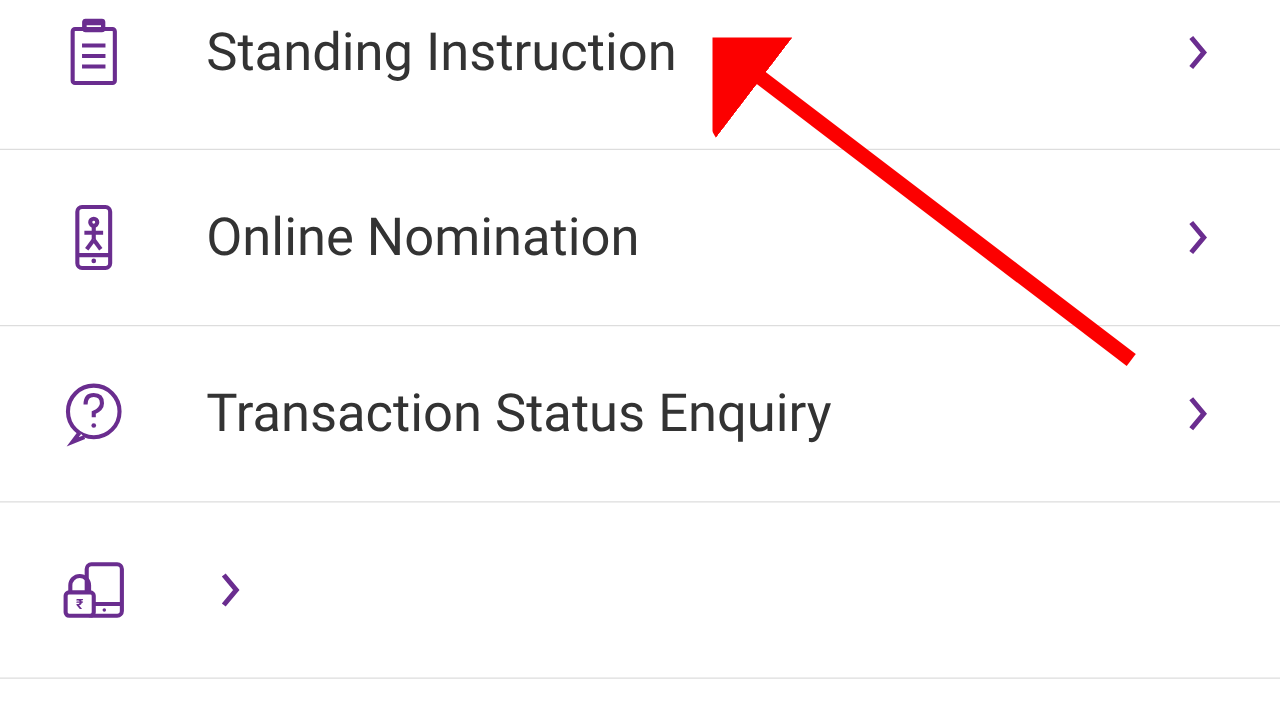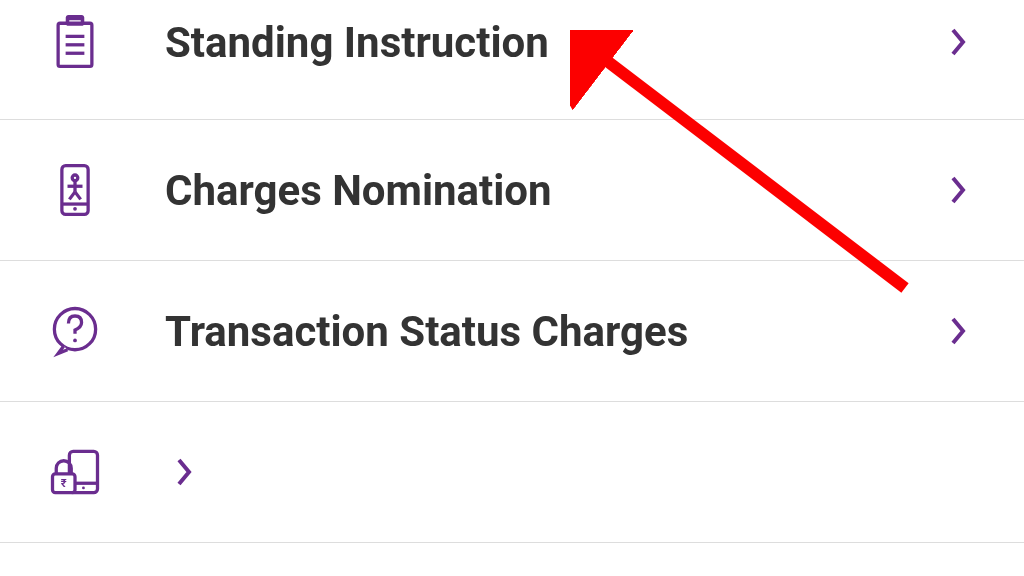--- a/index.html
+++ b/index.html
@@ -38,21 +38,21 @@
       margin-left: 10px;
     }
     .icon-box svg {
       width: 60px;
       height: 60px;
     }
     .menu-label {
       flex: 1;
       font-size: 42px;
       color: #333;
-      font-weight: 700;
+      font-weight: 400;
     }
     .chevron-box {
       width: 40px;
       display: flex;
       align-items: center;
       justify-content: center;
       flex-shrink: 0;
       margin-right: 15px;
     }
     .chevron-box svg {
@@ -96,38 +96,38 @@
         <rect x="18" y="6" width="28" height="52" rx="4"></rect>
         <line x1="18" y1="47" x2="46" y2="47"></line>
         <circle cx="32" cy="52" r="2" fill="#6a2d8f" stroke="none"></circle>
         <circle cx="32" cy="19" r="3"></circle>
         <line x1="32" y1="22" x2="32" y2="34"></line>
         <line x1="24" y1="28" x2="40" y2="28"></line>
         <line x1="32" y1="34" x2="26" y2="42"></line>
         <line x1="32" y1="34" x2="38" y2="42"></line>
       </svg>
     </span>
-    <span class="menu-label">Charges Nomination</span>
+    <span class="menu-label">Online Nomination</span>
     <span class="chevron-box">
       <svg viewBox="0 0 20 32" fill="none" stroke="#6a2d8f" stroke-width="4">
         <polyline points="4,4 14,16 4,28"></polyline>
       </svg>
     </span>
   </li>
 
   <li class="menu-item">
     <span class="icon-box">
       <svg viewBox="0 0 64 64" fill="none" stroke="#6a2d8f" stroke-width="3.5">
         <circle cx="32" cy="30" r="22"></circle>
         <path d="M20 48 L14 56 L24 52" fill="#fff" stroke="#6a2d8f"></path>
         <path d="M25 24 q0-8 7-8 q7 0 7 7 q0 5-7 8 v4"></path>
         <circle cx="32" cy="42" r="2" fill="#6a2d8f" stroke="none"></circle>
       </svg>
     </span>
-    <span class="menu-label">Transaction Status Charges</span>
+    <span class="menu-label">Transaction Status Enquiry</span>
     <span class="chevron-box">
       <svg viewBox="0 0 20 32" fill="none" stroke="#6a2d8f" stroke-width="4">
         <polyline points="4,4 14,16 4,28"></polyline>
       </svg>
     </span>
   </li>
 
   <li class="menu-item">
     <span class="icon-box">
       <svg viewBox="0 0 64 64" fill="none" stroke="#6a2d8f" stroke-width="3.5">

